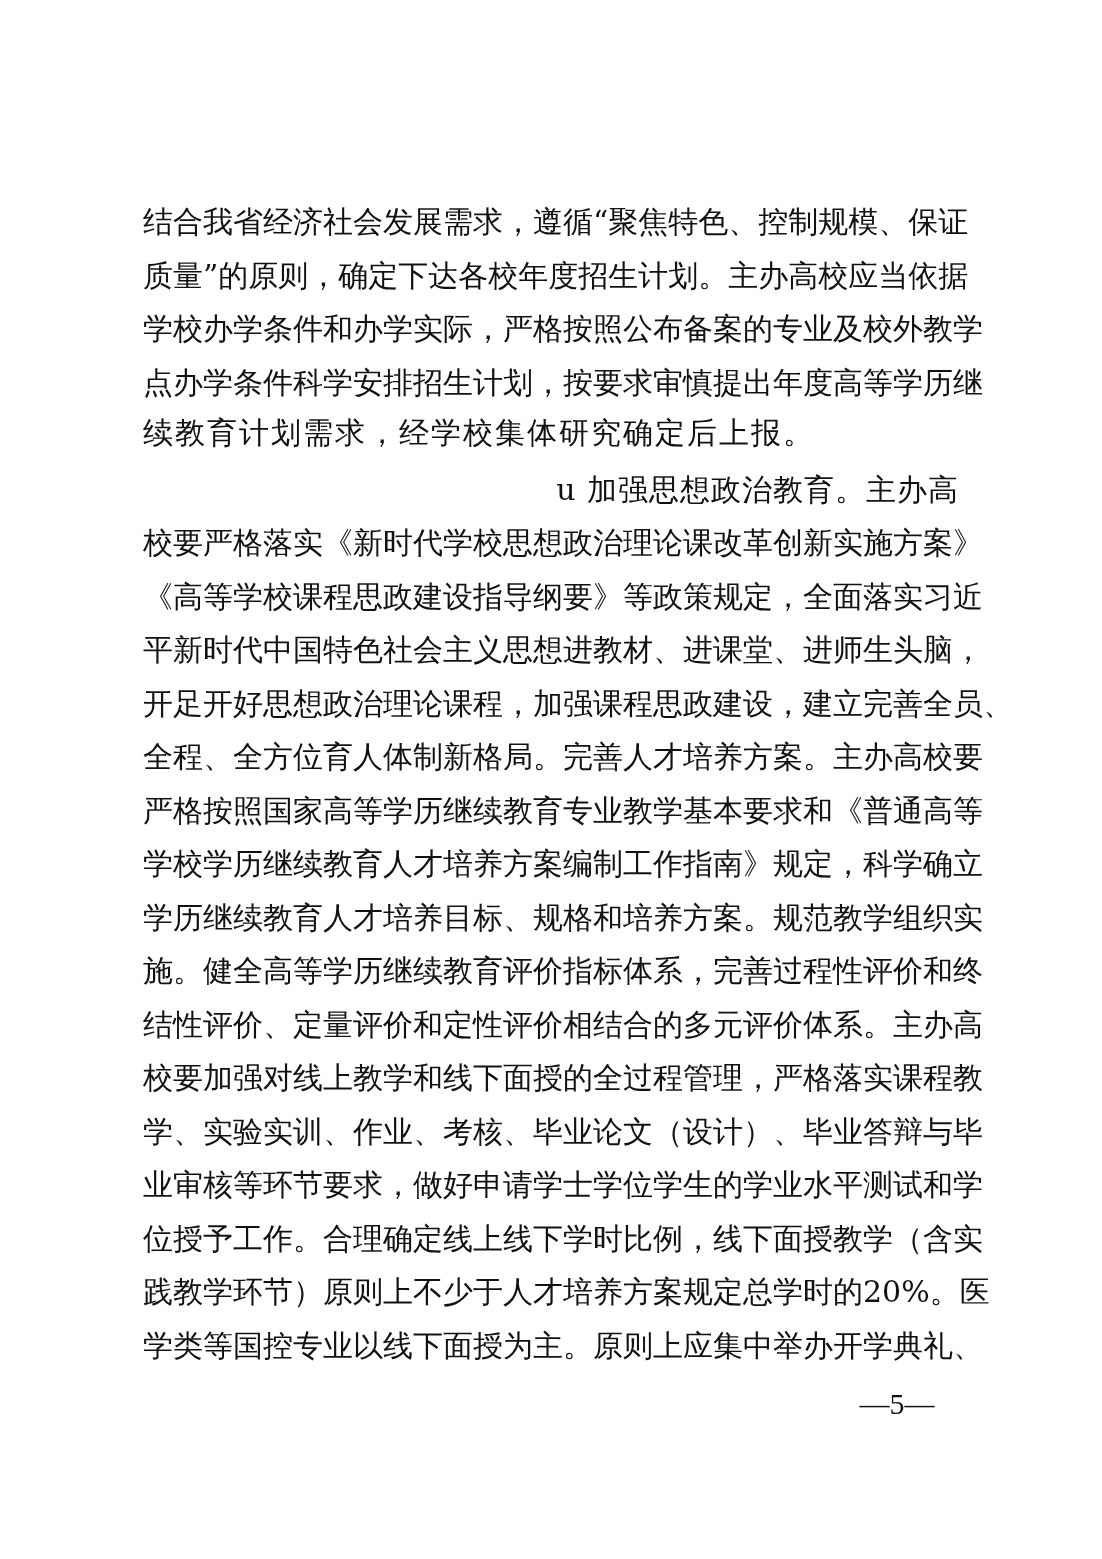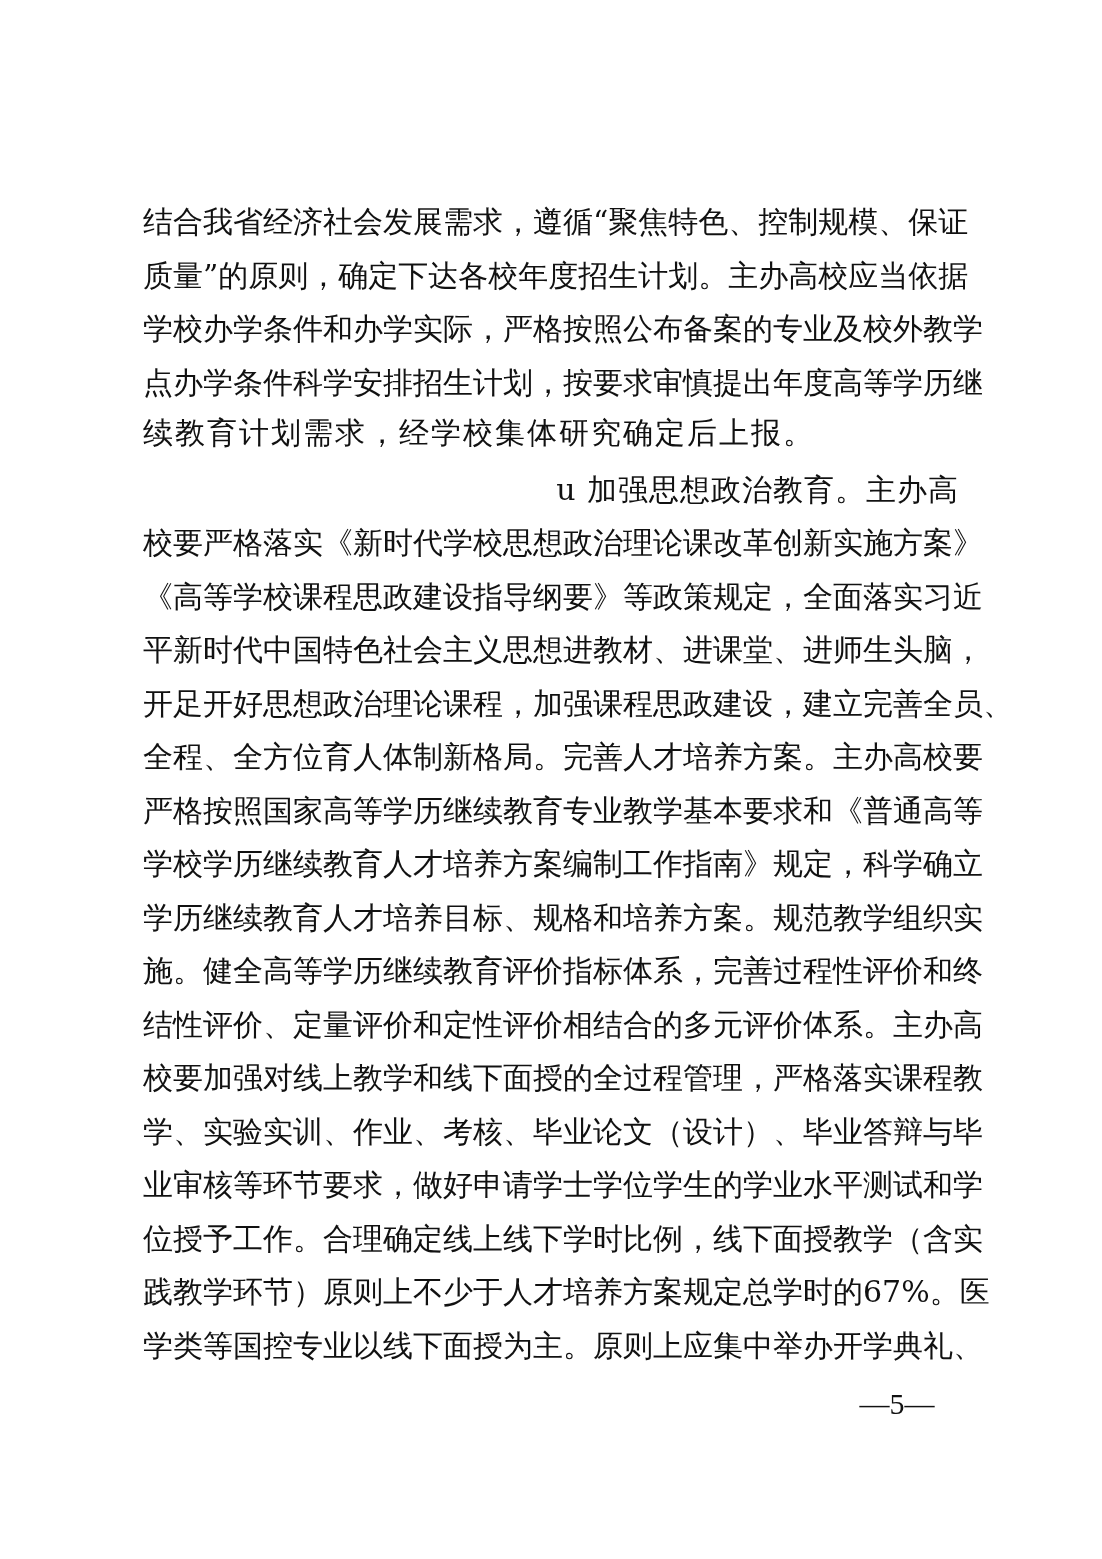--- a/index.html
+++ b/index.html
@@ -628,21 +628,21 @@
         <span class="seg">培</span>
         <span class="seg">养</span>
         <span class="seg">方</span>
         <span class="seg">案</span>
         <span class="seg">规</span>
         <span class="seg">定</span>
         <span class="seg">总</span>
         <span class="seg">学</span>
         <span class="seg">时</span>
         <span class="seg">的</span>
-        <span class="seg">67%</span>
+        <span class="seg">20%</span>
         <span class="seg">。</span>
         <span class="seg">医</span>
       </div>
     <div class="line">
         <span class="seg">学</span>
         <span class="seg">类</span>
         <span class="seg">等</span>
         <span class="seg">国</span>
         <span class="seg">控</span>
         <span class="seg">专</span>

